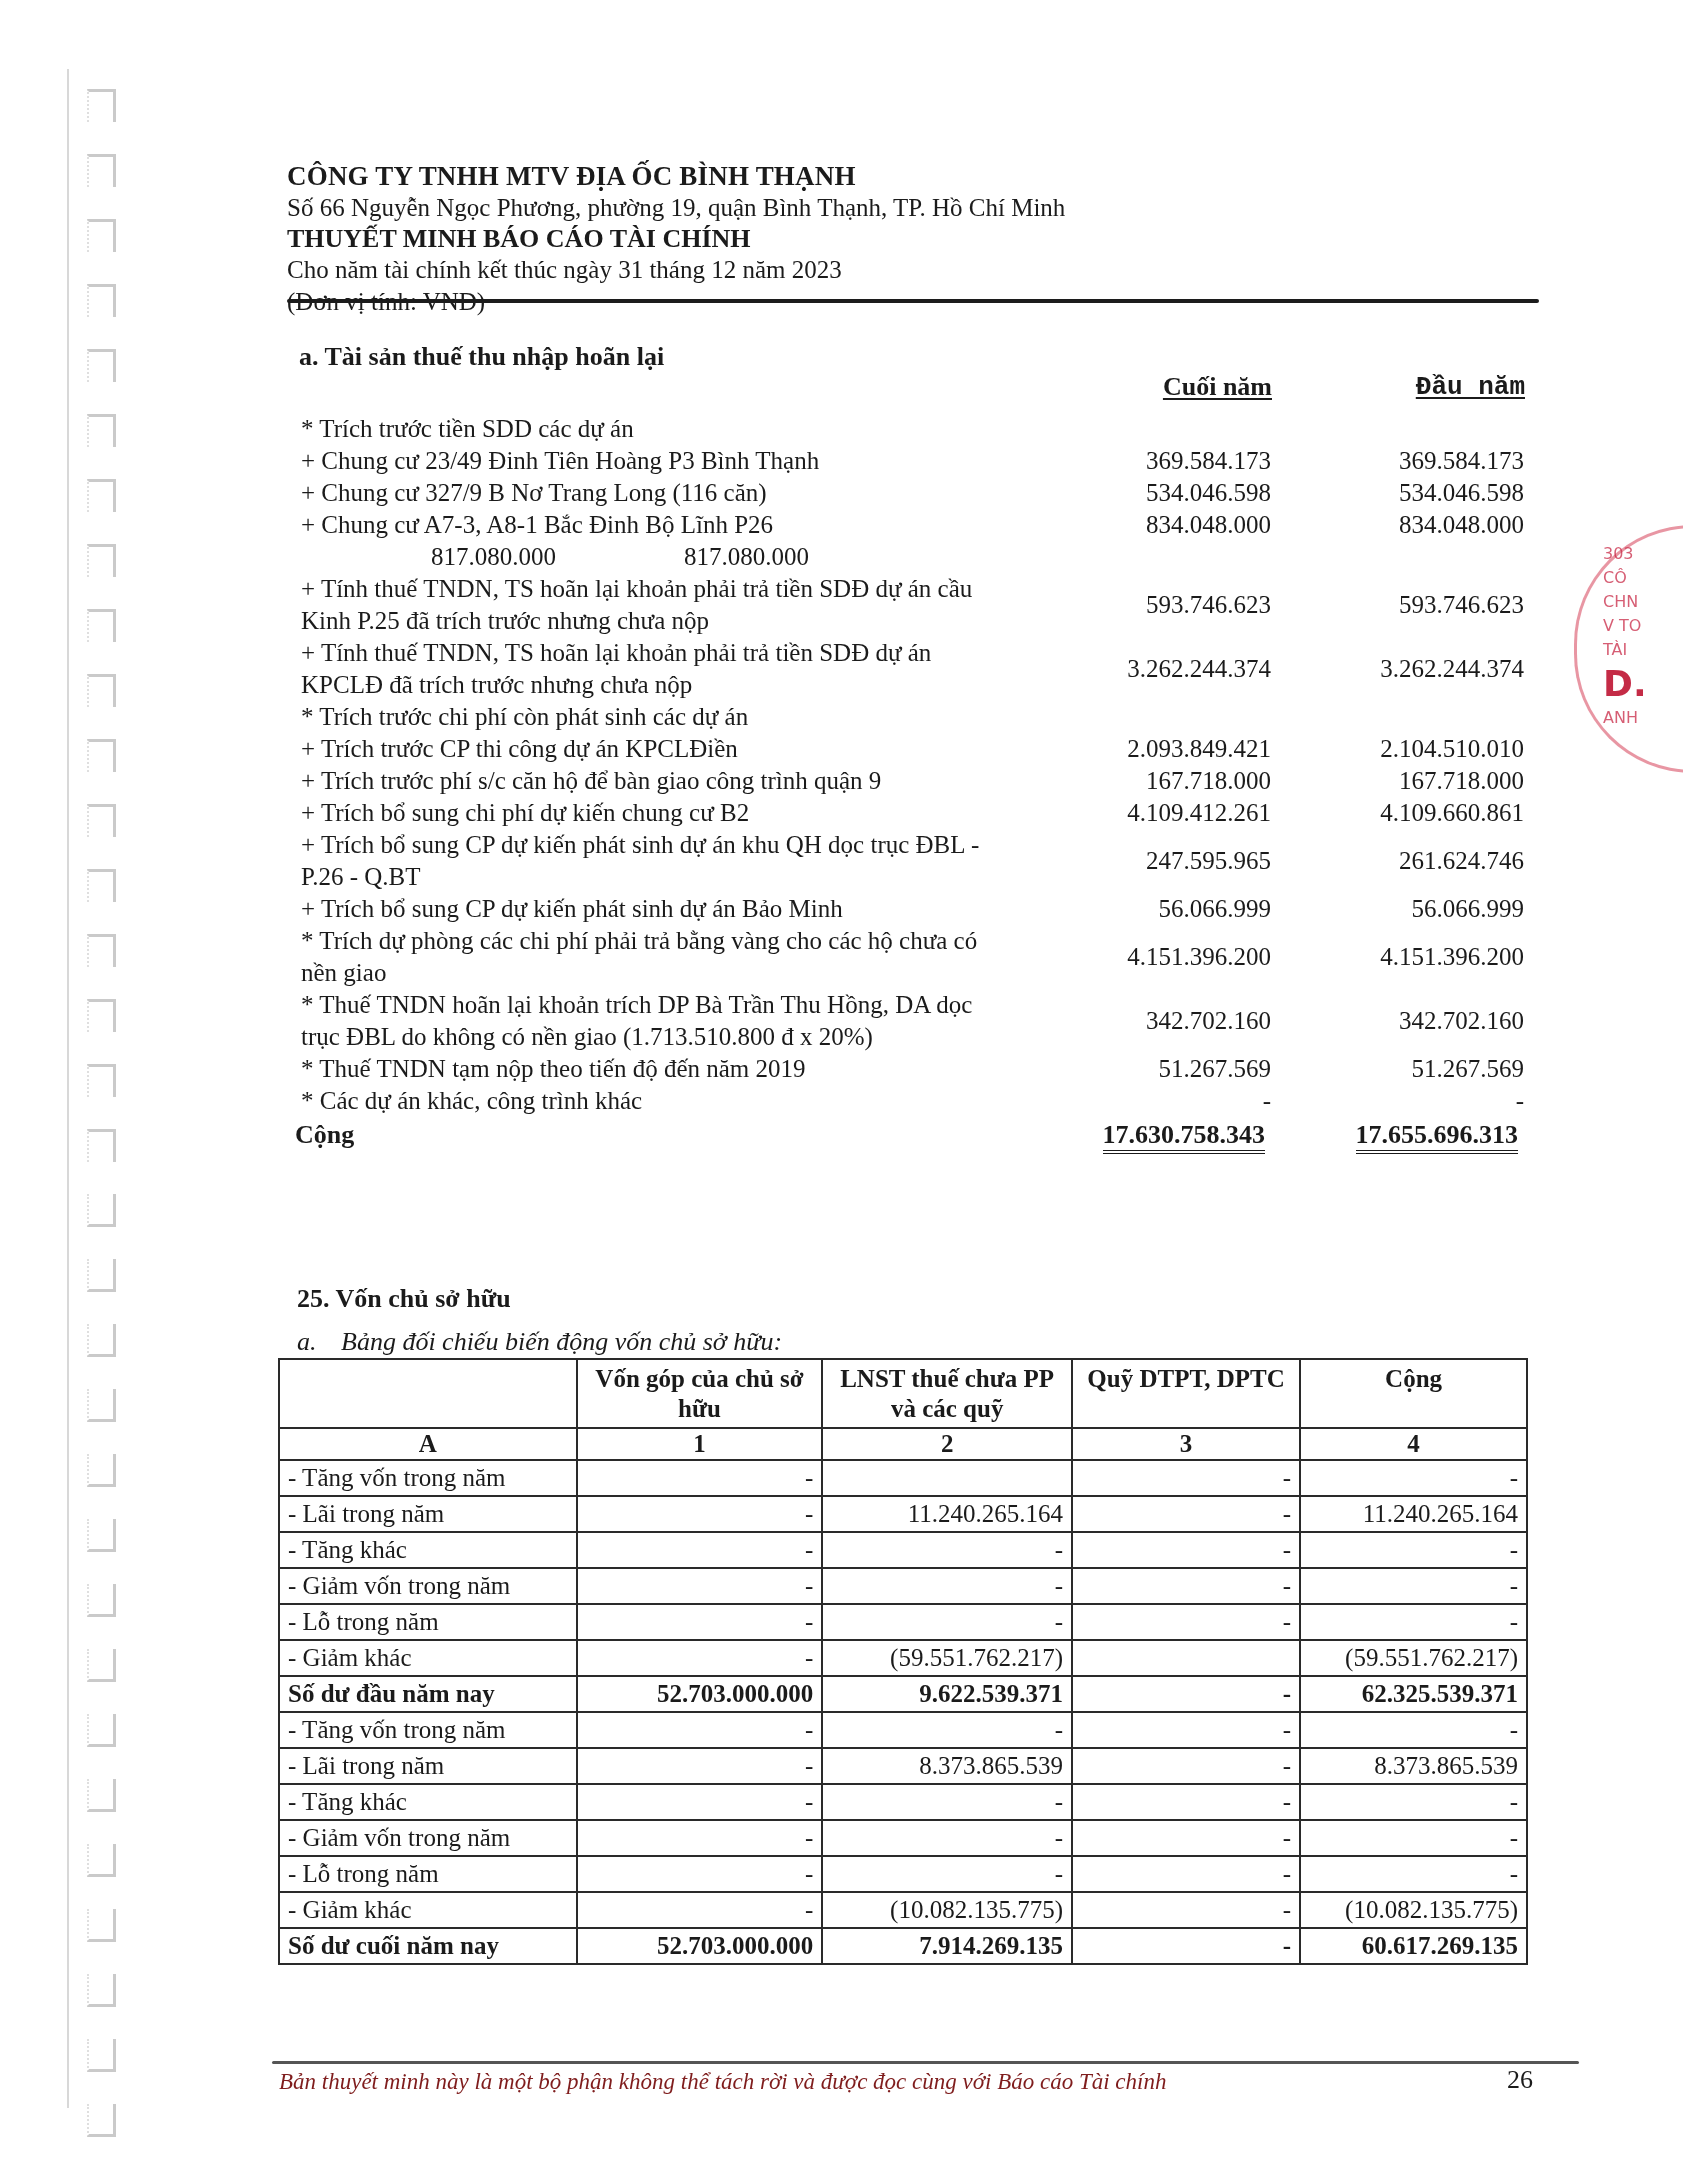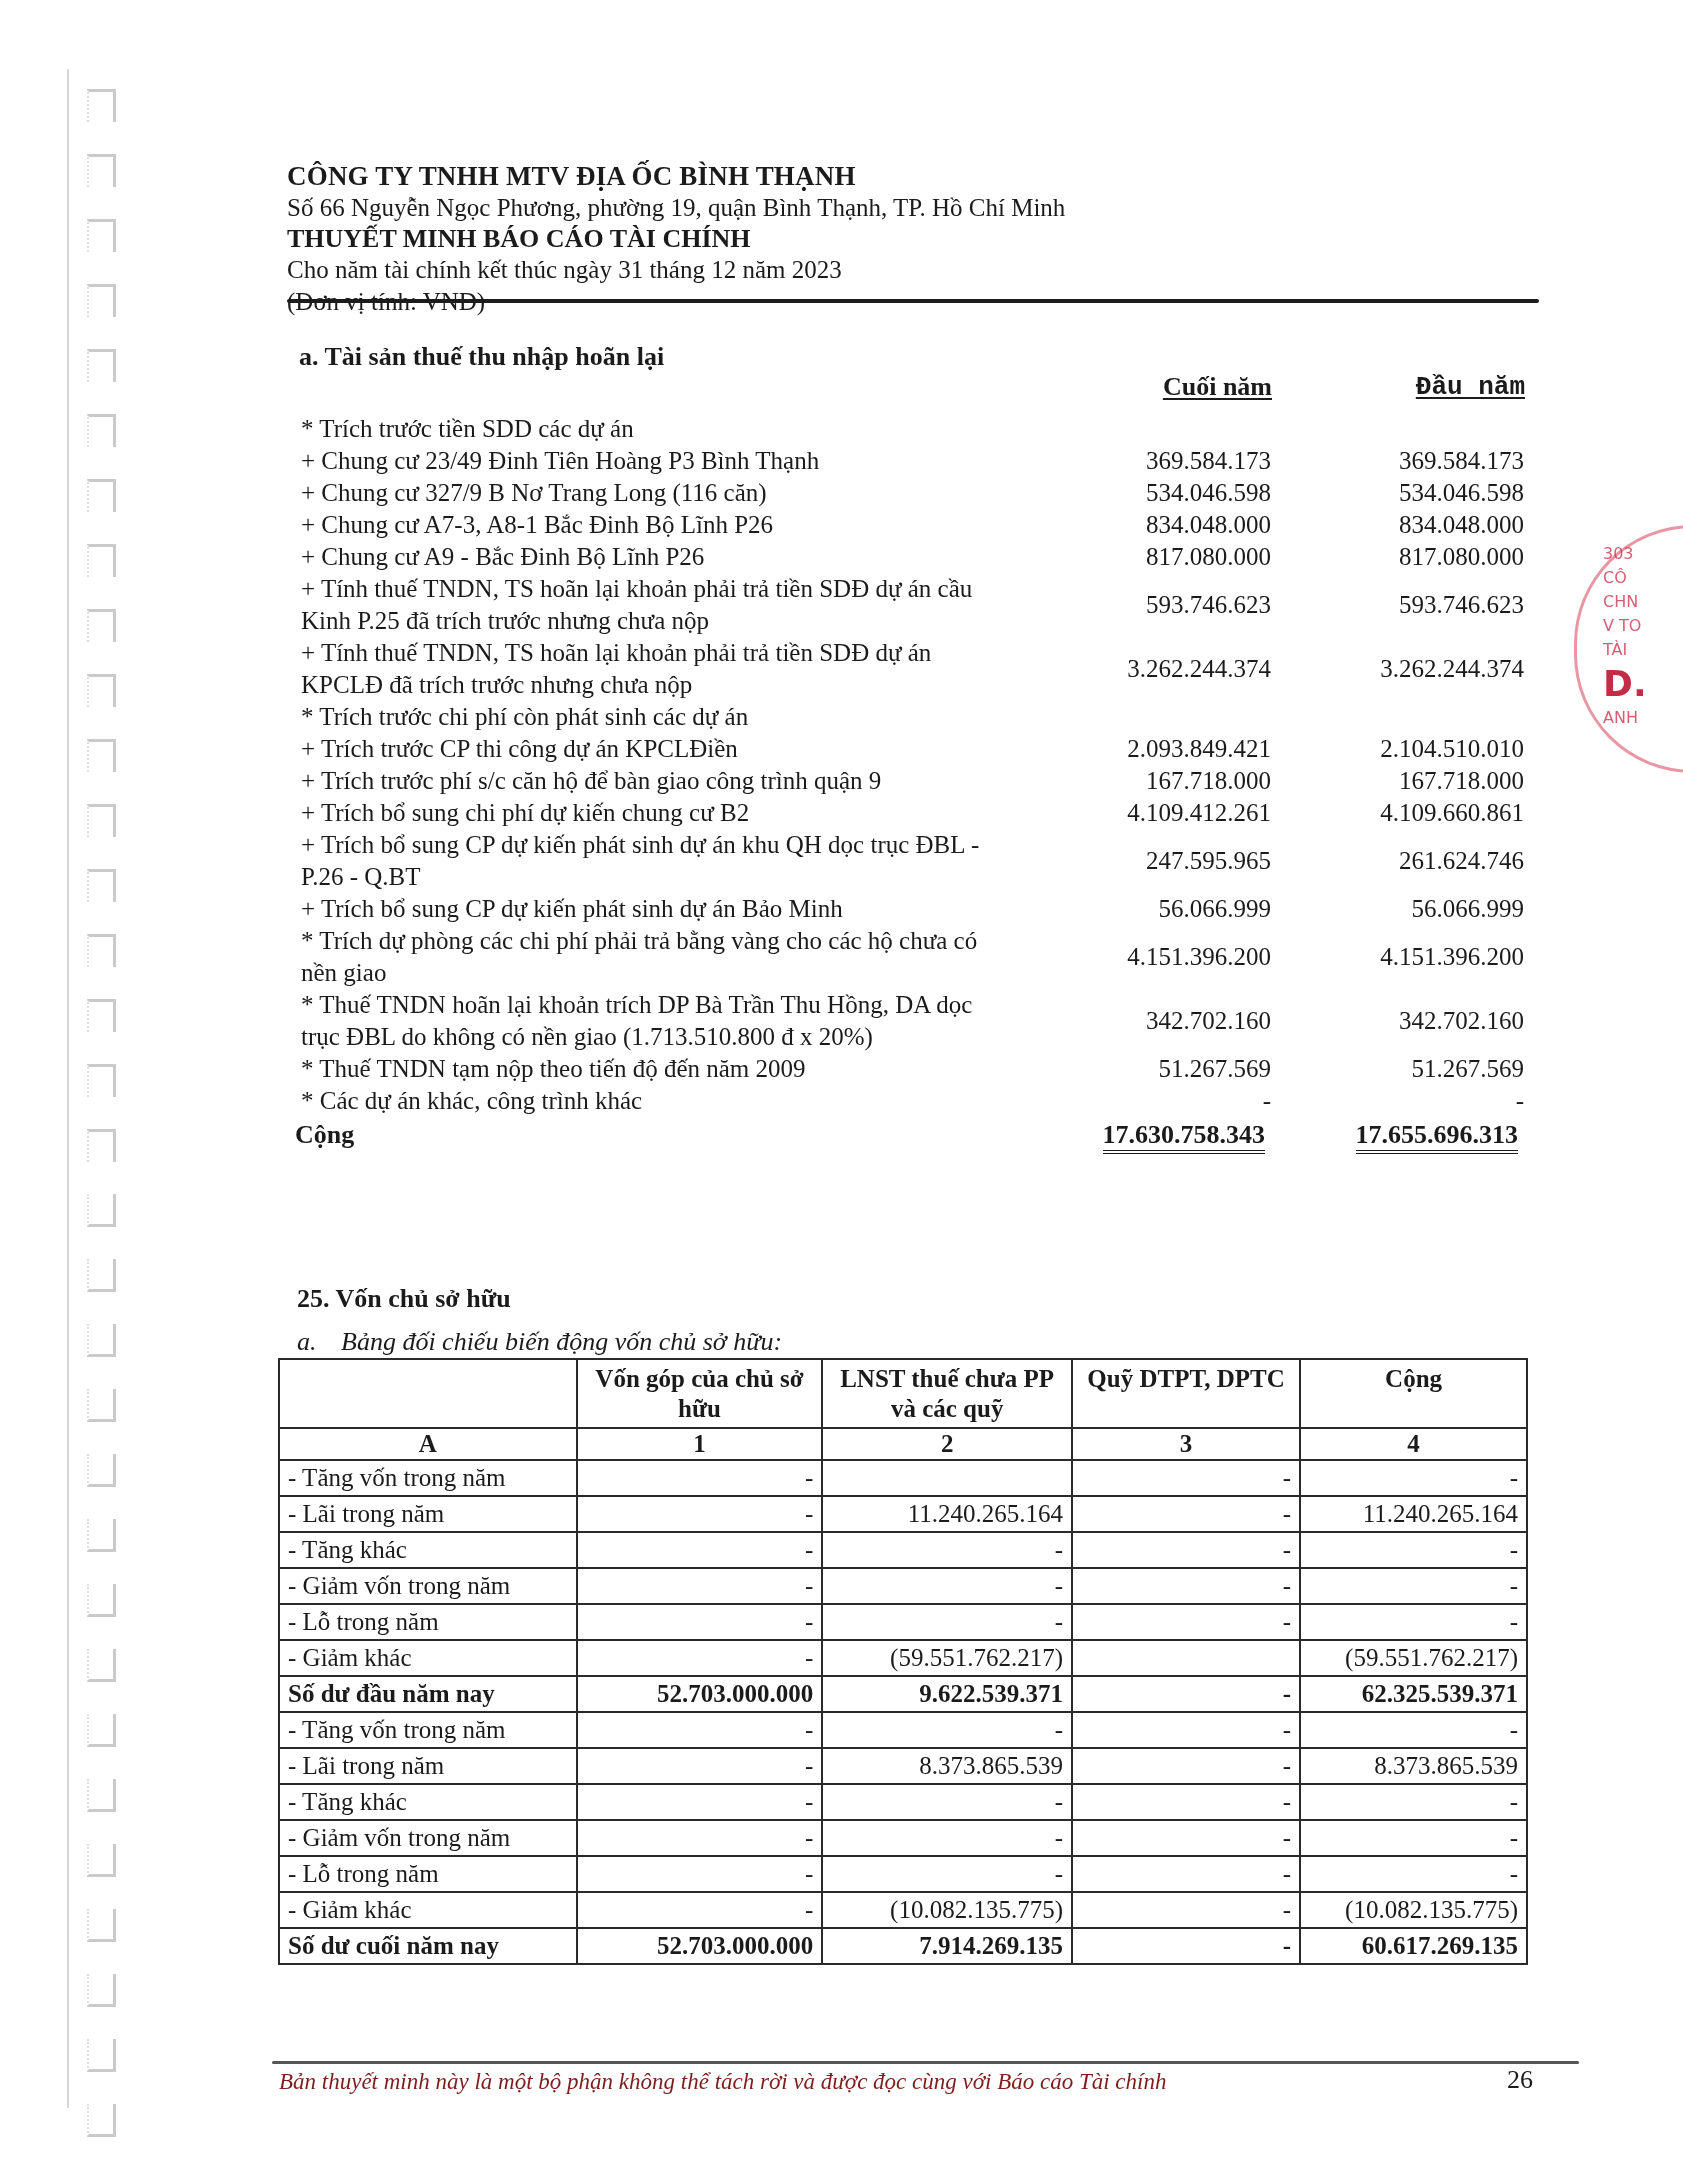--- a/index.html
+++ b/index.html
@@ -150,21 +150,20 @@
         <div class="lbl">+ Chung cư 327/9 B Nơ Trang Long (116 căn)</div>
         <div class="v1">534.046.598</div>
         <div class="v2">534.046.598</div>
       </div>
       <div class="item">
         <div class="lbl">+ Chung cư A7-3, A8-1 Bắc Đinh Bộ Lĩnh P26</div>
         <div class="v1">834.048.000</div>
         <div class="v2">834.048.000</div>
       </div>
       <div class="item">
-        <div class="lbl">+ Chung cư A9 - Bắc Đinh Bộ Lĩnh P26</div>
         <div class="v1">817.080.000</div>
         <div class="v2">817.080.000</div>
       </div>
       <div class="item">
         <div class="lbl">+ Tính thuế TNDN, TS hoãn lại khoản phải trả tiền SDĐ dự án cầu Kinh P.25 đã trích trước nhưng chưa nộp</div>
         <div class="v1">593.746.623</div>
         <div class="v2">593.746.623</div>
       </div>
       <div class="item">
         <div class="lbl">+ Tính thuế TNDN, TS hoãn lại khoản phải trả tiền SDĐ dự án KPCLĐ đã trích trước nhưng chưa nộp</div>
@@ -205,21 +204,21 @@
         <div class="lbl">* Trích dự phòng các chi phí phải trả bằng vàng cho các hộ chưa có nền giao</div>
         <div class="v1">4.151.396.200</div>
         <div class="v2">4.151.396.200</div>
       </div>
       <div class="item">
         <div class="lbl">* Thuế TNDN hoãn lại khoản trích DP Bà Trần Thu Hồng, DA dọc trục ĐBL do không có nền giao (1.713.510.800 đ x 20%)</div>
         <div class="v1">342.702.160</div>
         <div class="v2">342.702.160</div>
       </div>
       <div class="item">
-        <div class="lbl">* Thuế TNDN tạm nộp theo tiến độ đến năm 2009</div>
+        <div class="lbl">* Thuế TNDN tạm nộp theo tiến độ đến năm 2019</div>
         <div class="v1">51.267.569</div>
         <div class="v2">51.267.569</div>
       </div>
       <div class="item">
         <div class="lbl">* Các dự án khác, công trình khác</div>
         <div class="v1">-</div>
         <div class="v2">-</div>
       </div>
       <div class="item total">
         <div class="lbl">Cộng</div>

